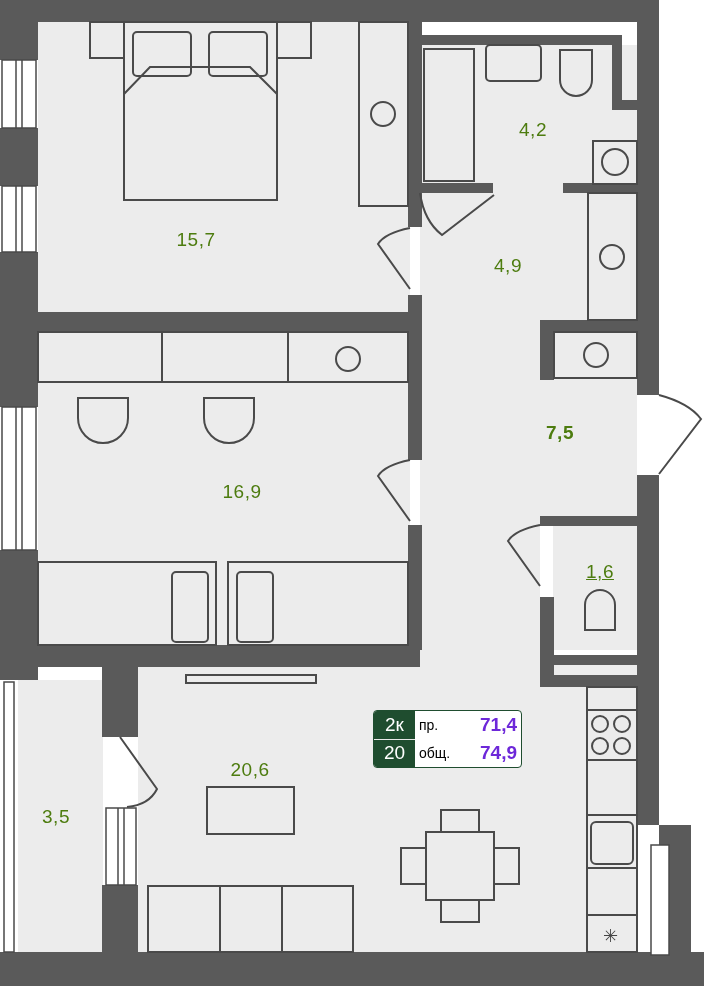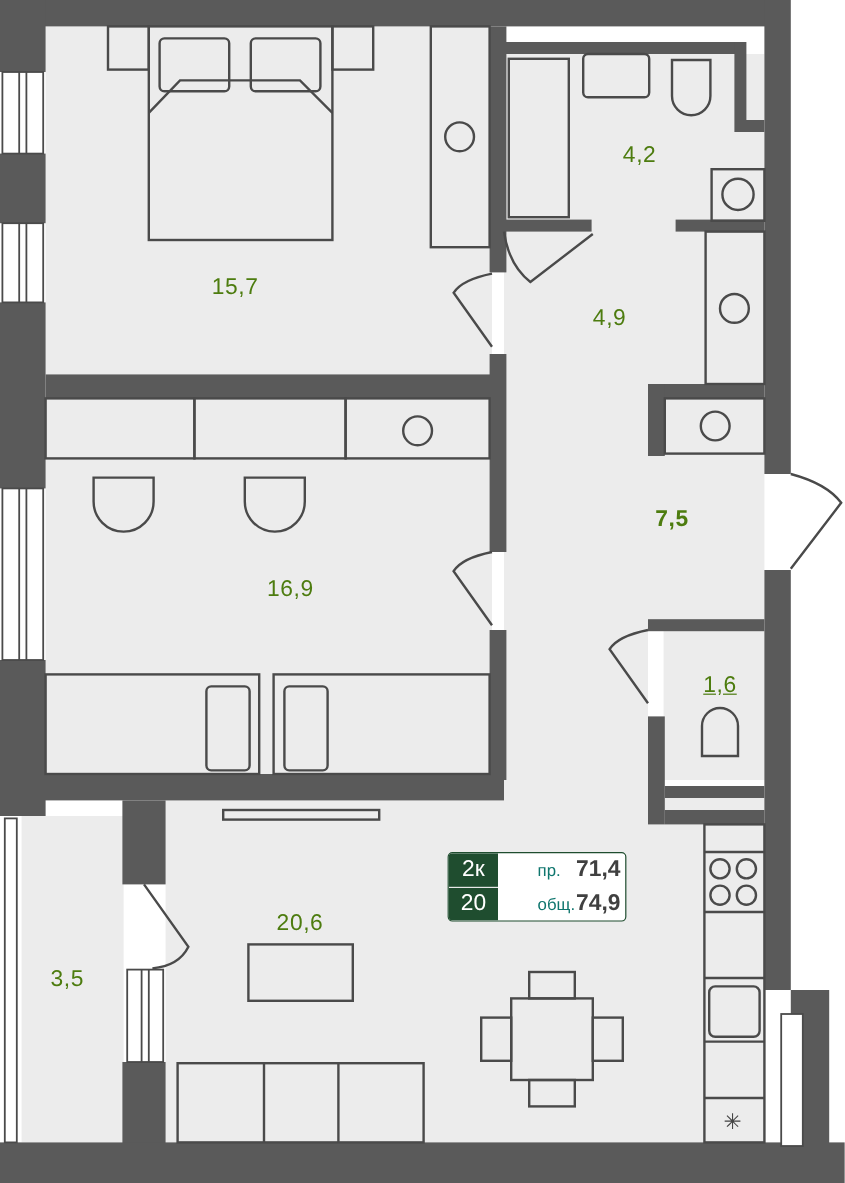--- a/index.html
+++ b/index.html
@@ -5,22 +5,22 @@
   html,body{margin:0;padding:0;background:#ffffff;}
   body{width:704px;height:986px;position:relative;overflow:hidden;font-family:"Liberation Sans","DejaVu Sans",sans-serif;}
   svg{position:absolute;left:0;top:0;}
   .label{position:absolute;font-size:19px;color:#4d7c0f;letter-spacing:0.5px;transform:translate(-50%,-50%);white-space:nowrap;}
   .badge{position:absolute;left:373px;top:710px;width:147px;height:56px;border:1.5px solid #1f4d2f;border-radius:4px;background:#fff;overflow:hidden;display:flex;}
   .badge .left{width:41px;background:#1f4d2f;color:#fff;display:flex;flex-direction:column;}
   .badge .left div{flex:1;display:flex;align-items:center;justify-content:center;font-size:19px;}
   .badge .left div:first-child{border-bottom:1.5px solid #e8e8e8;}
   .badge .right{flex:1;display:flex;flex-direction:column;padding:0 4px;}
   .badge .row{flex:1;display:flex;align-items:center;justify-content:space-between;}
-  .badge .k{font-size:14px;color:#0f766e;margin-left:29px;}
-  .badge .v{font-size:19px;font-weight:bold;color:#404040;}
+  .badge .k{font-size:14px;color:#000000;}
+  .badge .v{font-size:19px;font-weight:bold;color:#6d28d9;}
 </style>
 </head>
 <body>
 
 <svg width="704" height="986" viewBox="0 0 704 986">
 
   <g fill="#ececec">
     <rect x="38" y="22" width="372" height="290"></rect>
     <rect x="420" y="45" width="217" height="140"></rect>
     <rect x="420" y="185" width="217" height="135"></rect>

